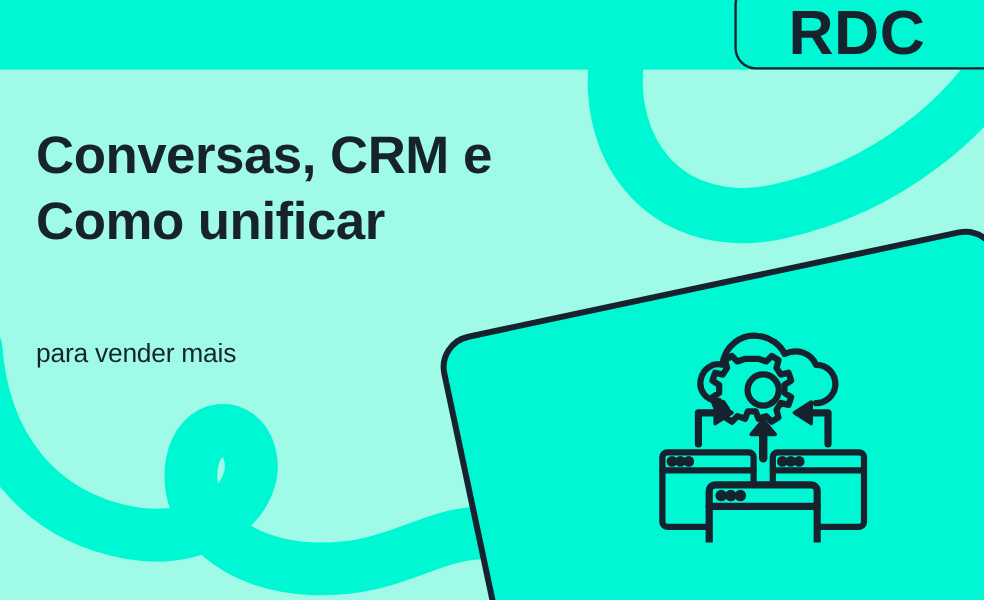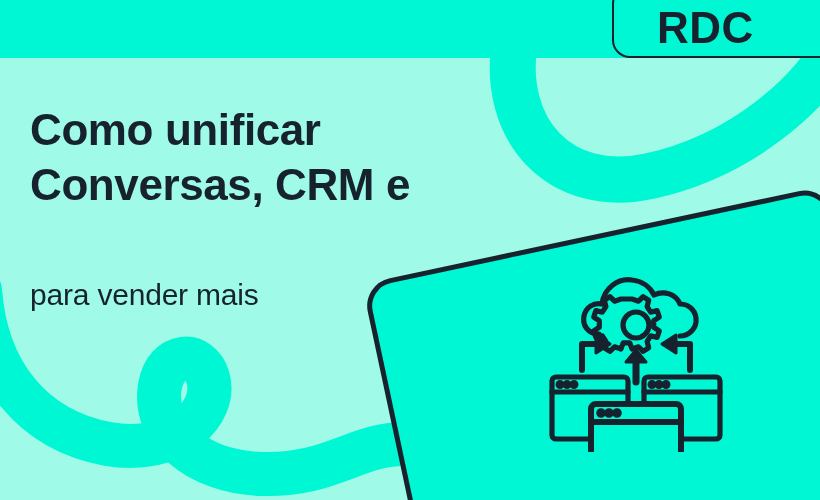--- a/index.html
+++ b/index.html
@@ -61,21 +61,21 @@
     border: 2px solid #16232E;
     border-radius: 18px;
     background: #00F7D4;
     z-index: 6;
     box-sizing: border-box;
   }
   .rdc-label {
     position: absolute;
     left: 657px;
     top: 2px;
-    font-size: 44px;
+    font-size: 52px;
     font-weight: 700;
     color: #16232E;
     line-height: 52px;
     letter-spacing: 0.5px;
     z-index: 7;
     white-space: nowrap;
   }
 
   
   .headline {
@@ -90,21 +90,21 @@
     font-weight: 700;
     color: #16232E;
     line-height: 55px;
     letter-spacing: -0.4px;
     white-space: nowrap;
   }
   .subhead {
     position: absolute;
     left: 30px;
     top: 275px;
-    font-size: 30px;
+    font-size: 22px;
     font-weight: 500;
     color: #16232E;
     line-height: 40px;
     letter-spacing: -0.2px;
     z-index: 4;
     white-space: nowrap;
   }
 
   
   .card-layer {
@@ -208,19 +208,19 @@
     </g>
   </svg>
 
   <div class="topbar"></div>
   <div class="topbar-label">WEBINAR</div>
 
   <div class="rdc-badge"></div>
   <div class="rdc-label">RDC</div>
 
   <div class="headline">
+    <div class="headline-line">Conversas, CRM e</div>
     <div class="headline-line">Como unificar</div>
-    <div class="headline-line">Conversas, CRM e</div>
   </div>
 
   <div class="subhead">para vender mais</div>
 
 </div>
 
 </body></html>

